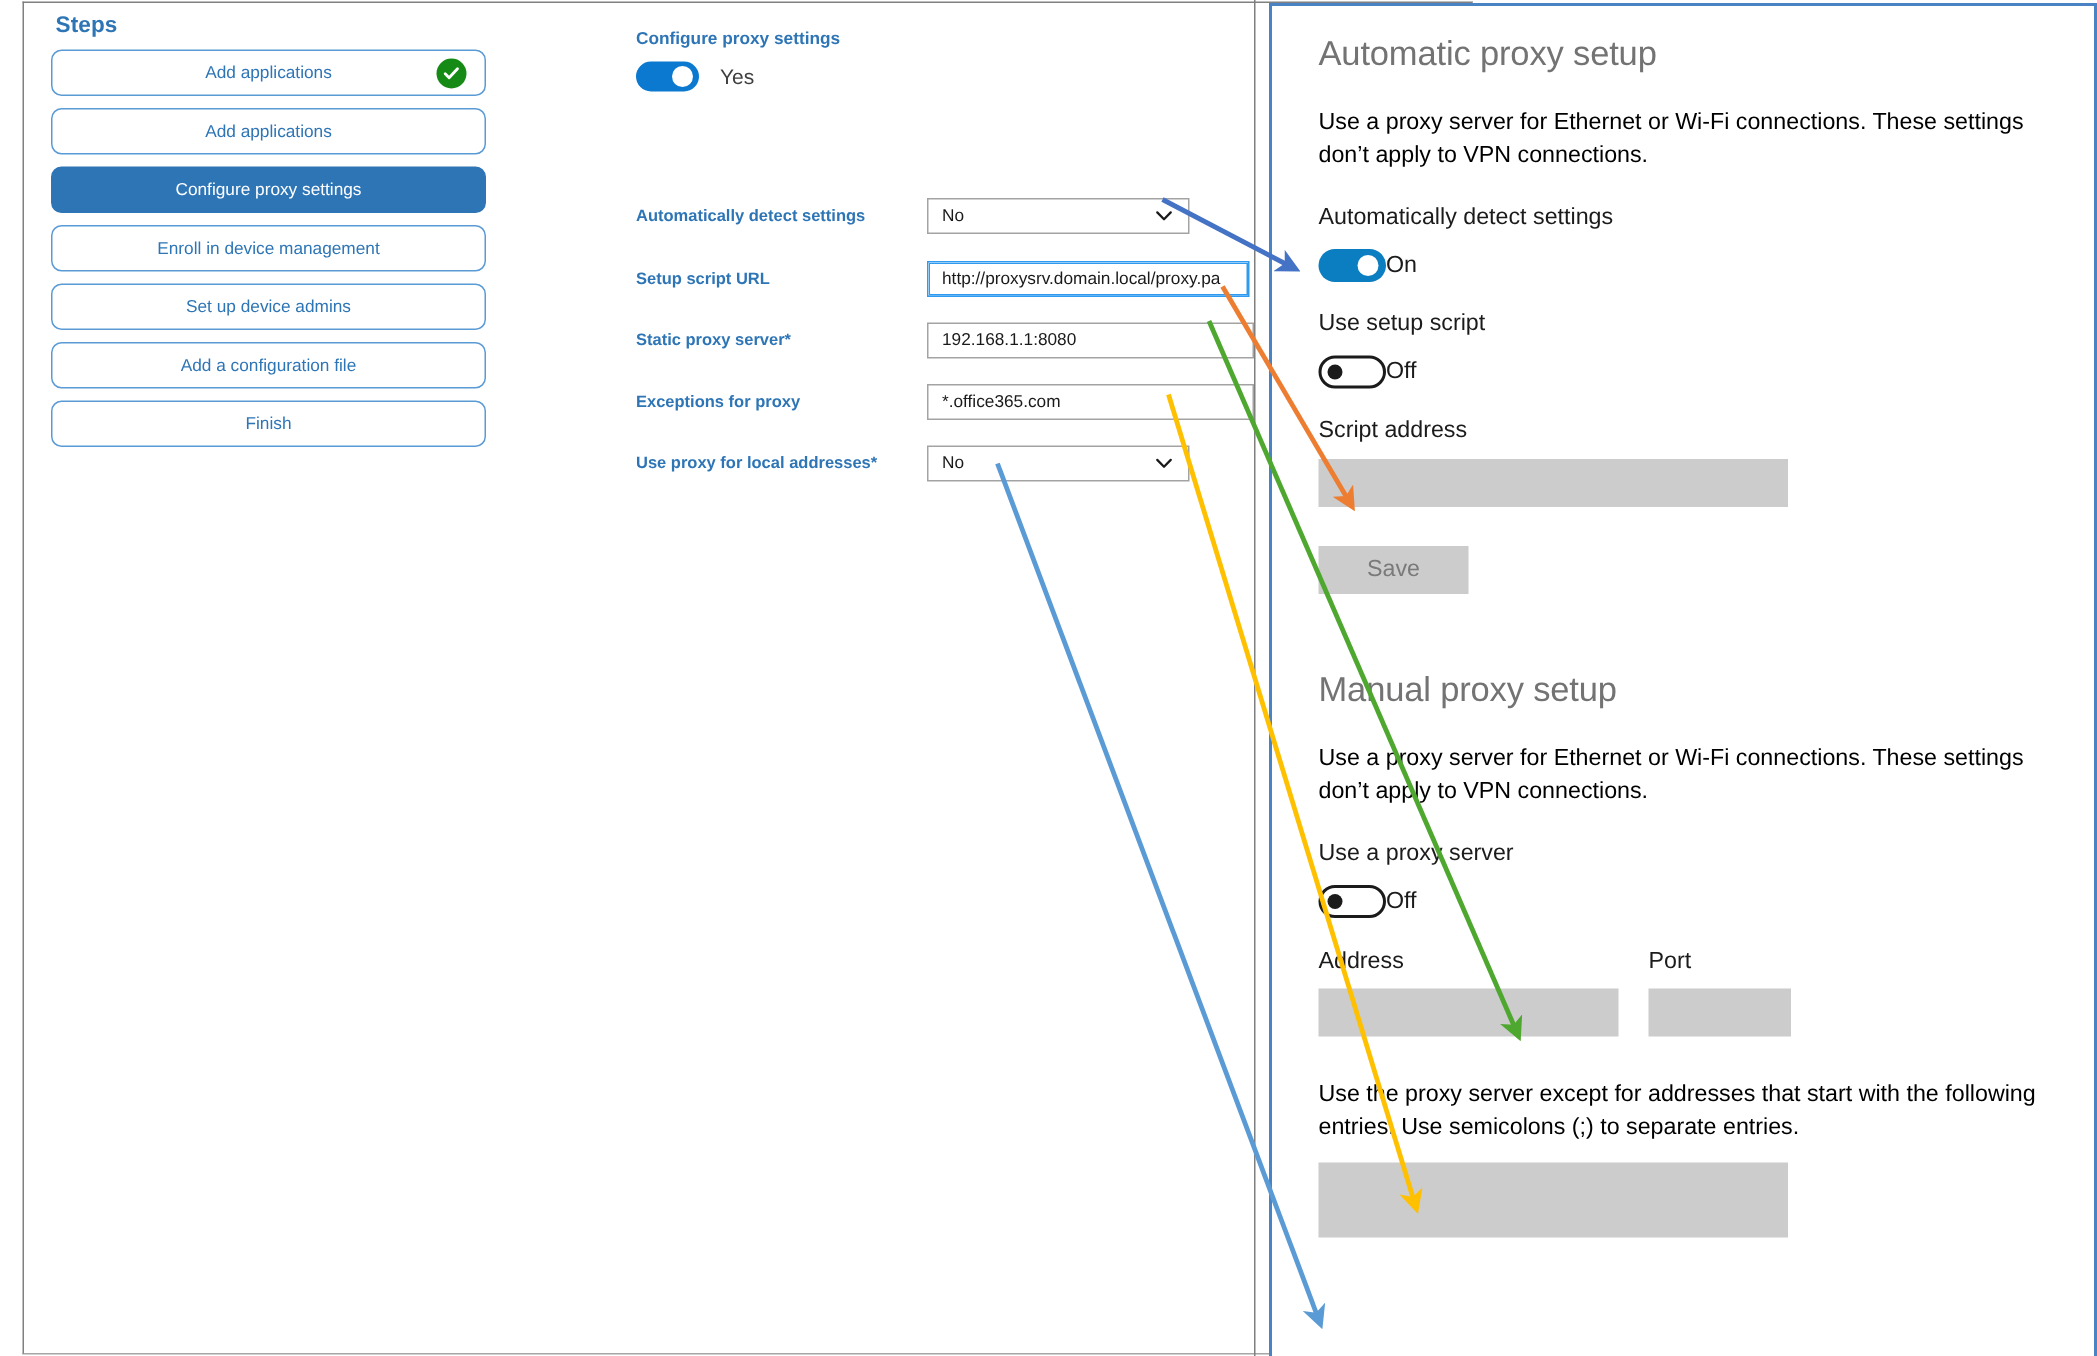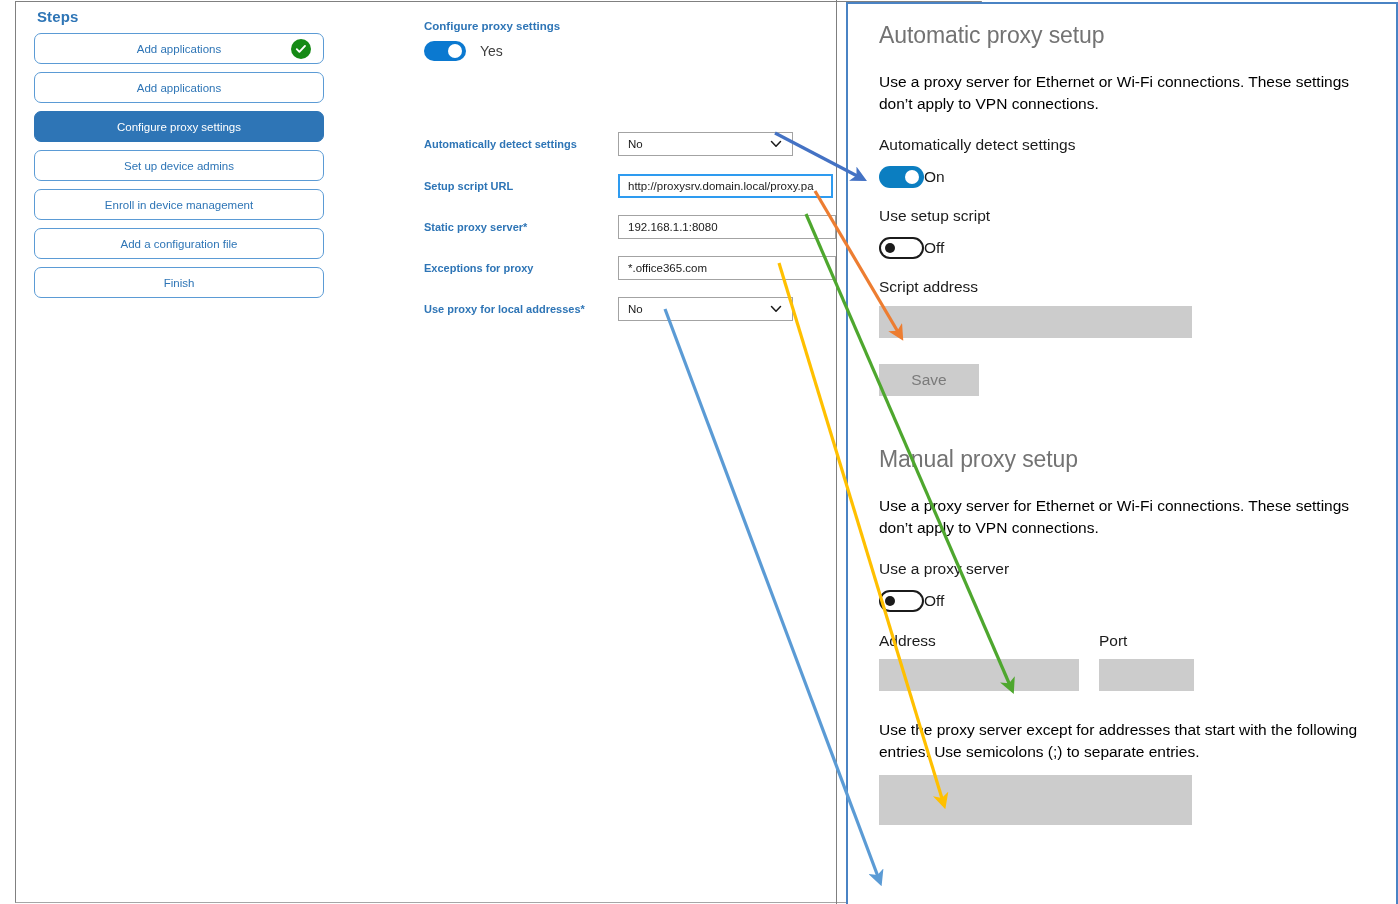--- a/index.html
+++ b/index.html
@@ -323,25 +323,25 @@
 
       <div class="step-btn">
         <span>Add applications</span>
       </div>
 
       <div class="step-btn active">
         <span>Configure proxy settings</span>
       </div>
 
       <div class="step-btn">
+        <span>Enroll in device management</span>
+      </div>
+
+      <div class="step-btn">
         <span>Set up device admins</span>
-      </div>
-
-      <div class="step-btn">
-        <span>Enroll in device management</span>
       </div>
 
       <div class="step-btn">
         <span>Add a configuration file</span>
       </div>
 
       <div class="step-btn">
         <span>Finish</span>
       </div>
     </div>

